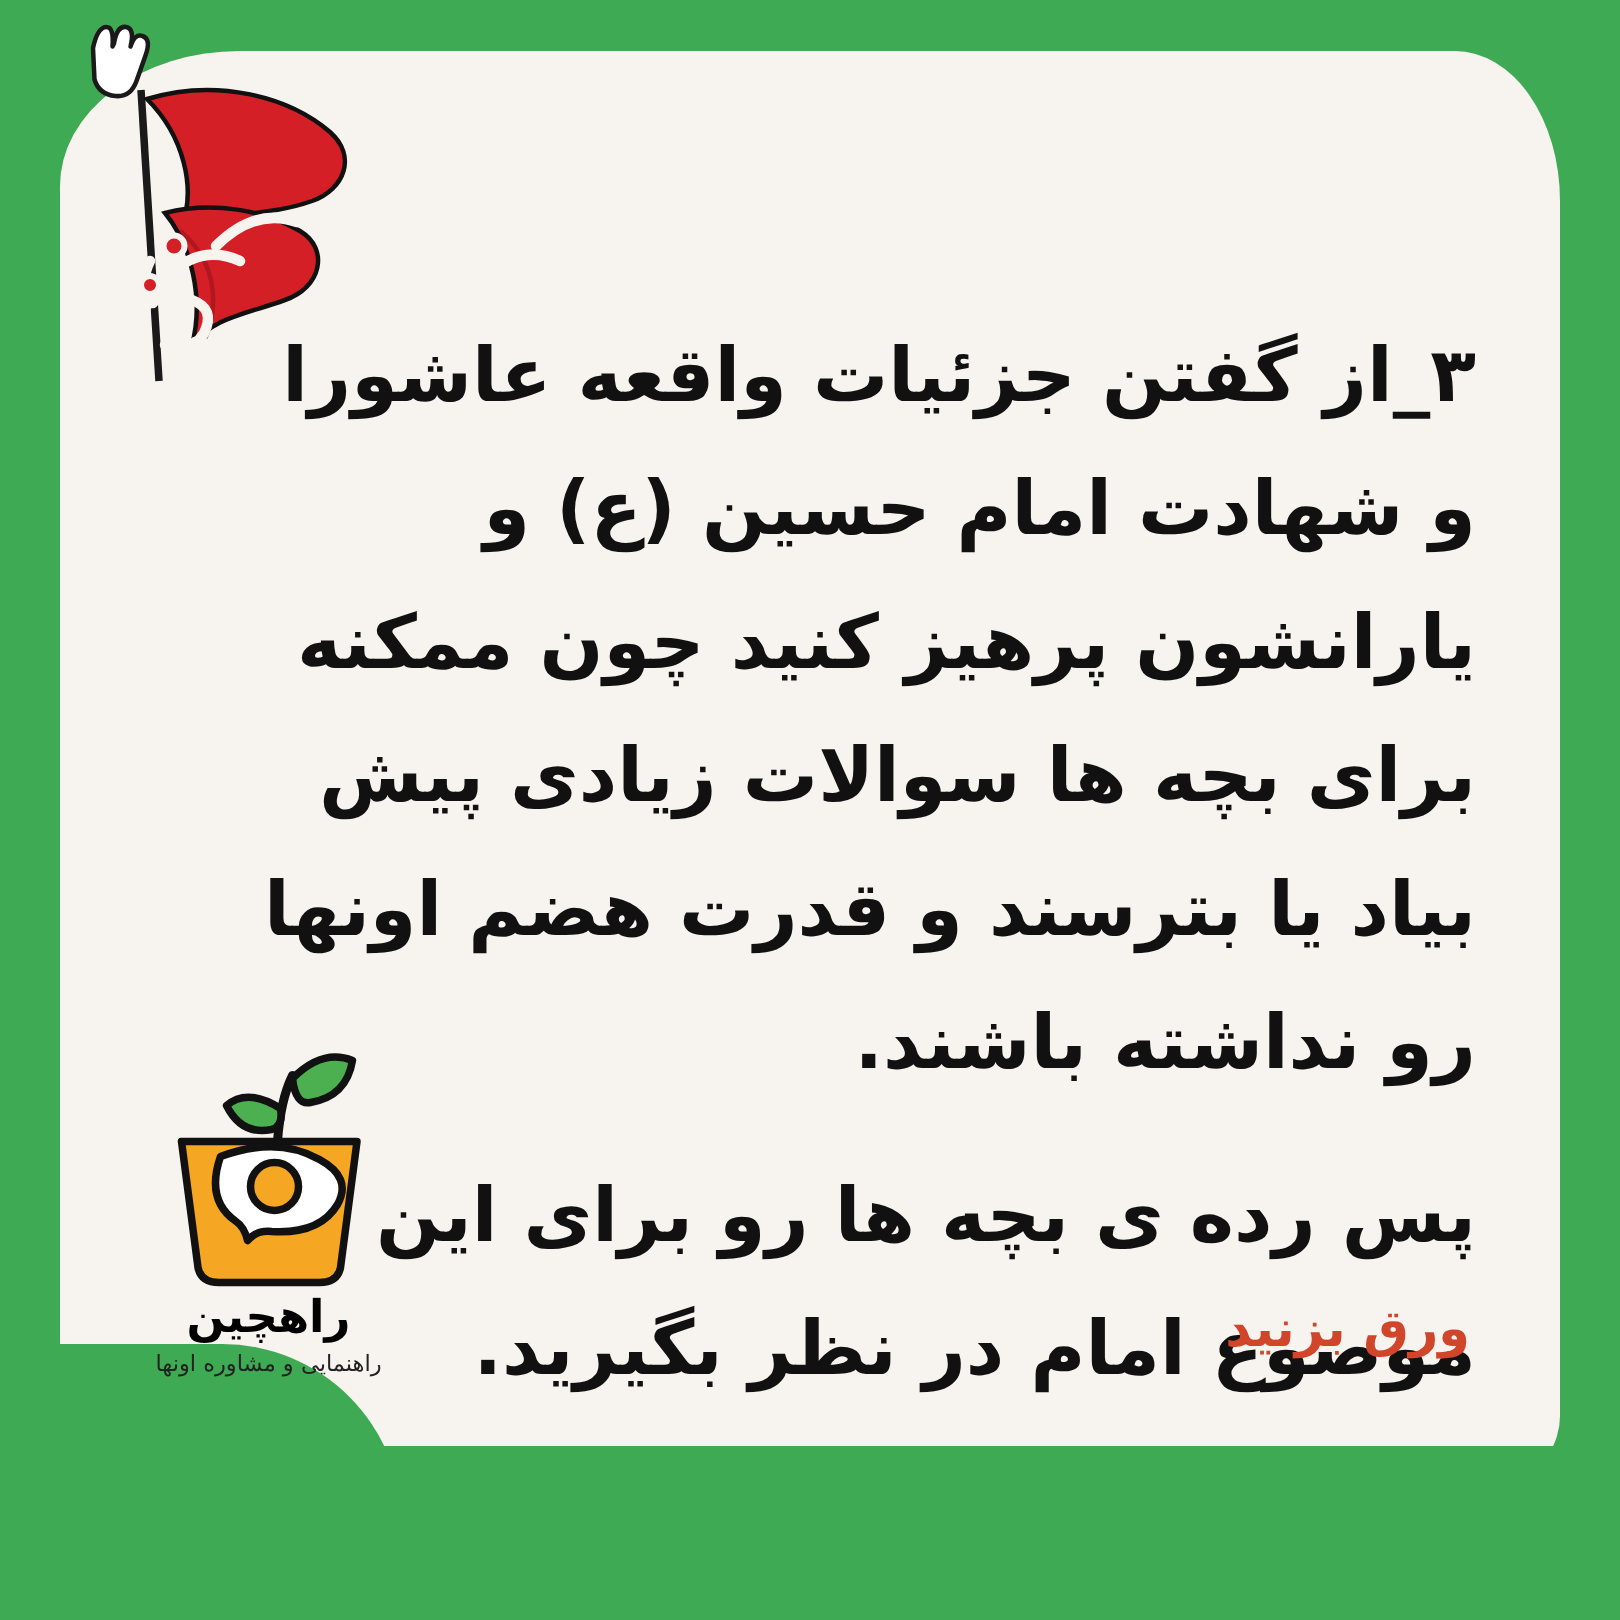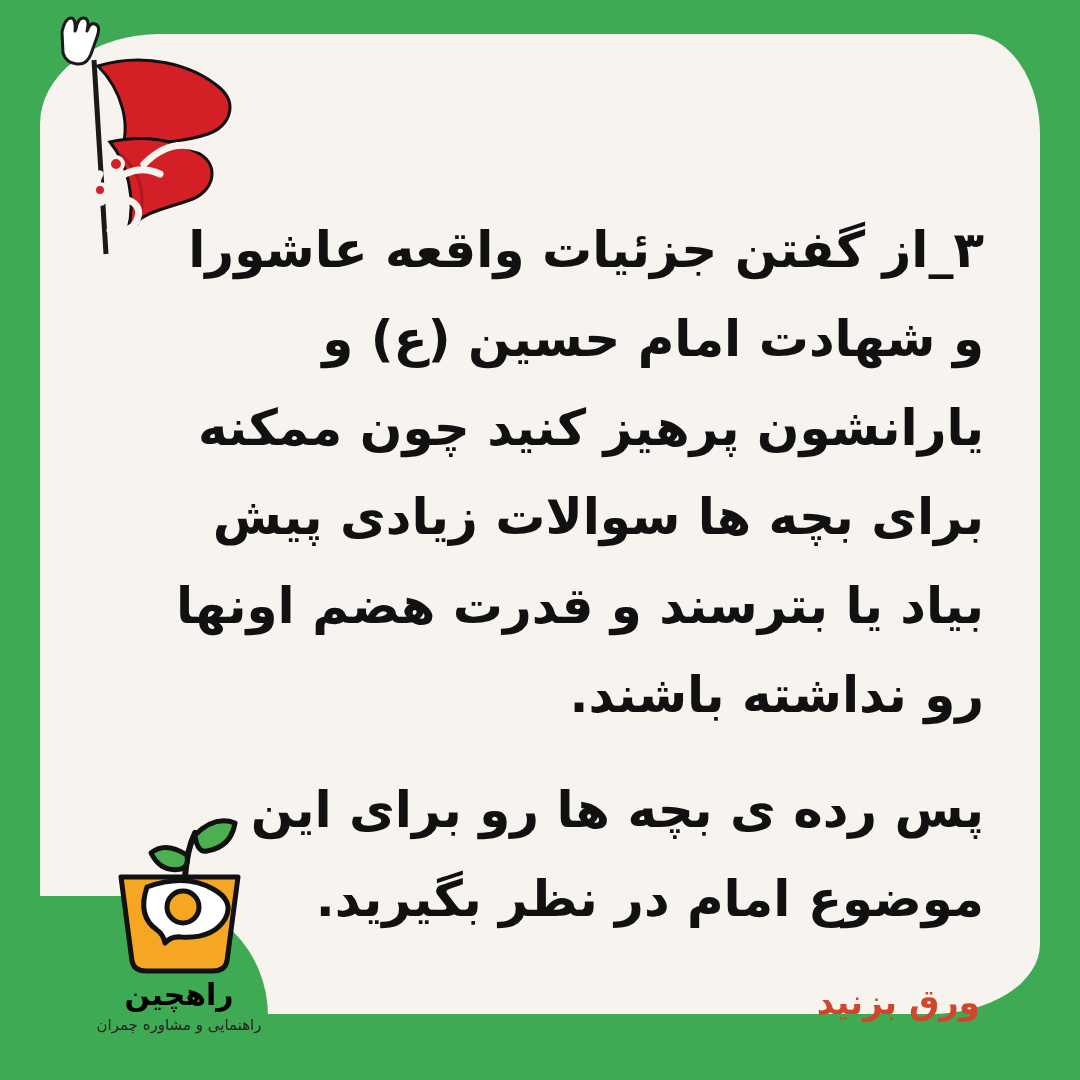--- a/index.html
+++ b/index.html
@@ -10,21 +10,21 @@
     width: 1080px;
     height: 1080px;
     overflow: hidden;
     font-family: "DejaVu Sans", sans-serif;
     background: #3faa54;
   }
 
   .canvas {
     position: relative;
     width: 1080px;
-    height: 1080px;
+    height: 964px;
     background: #3faa54;
     overflow: hidden;
   }
 
   
   .card {
     position: absolute;
     left: 40px;
     top: 34px;
     width: 1000px;
@@ -169,18 +169,18 @@
         <path d="M60 72 q38 -14 66 2 q22 12 12 30 q-12 20 -44 18 q-10 -1 -16 6 q-2 -9 -8 -13 q-20 -14 -10 -43 z" fill="#ffffff" stroke="#111" stroke-width="5" stroke-linejoin="round"></path>
         <circle cx="96" cy="92" r="16" fill="#f5a623" stroke="#111" stroke-width="5"></circle>
 
         <path d="M98 62 q2 -28 10 -44" fill="none" stroke="#111" stroke-width="6" stroke-linecap="round"></path>
 
         <path d="M108 20 q20 -20 40 -12 q-4 24 -28 28 q-10 2 -12 -16 z" fill="#4caf50" stroke="#111" stroke-width="5" stroke-linejoin="round"></path>
         <path d="M100 40 q-22 -14 -36 -2 q10 20 30 16 q8 -2 6 -14 z" fill="#4caf50" stroke="#111" stroke-width="5" stroke-linejoin="round"></path>
       </svg>
     </div>
     <div class="logo-name">راهچین</div>
-    <div class="logo-sub">راهنمایی و مشاوره چمران</div>
+    <div class="logo-sub">راهنمایی و مشاوره اونها</div>
   </div>
 
   <div class="swipe">ورق بزنید</div>
 
 </div>
 
 </body></html>

